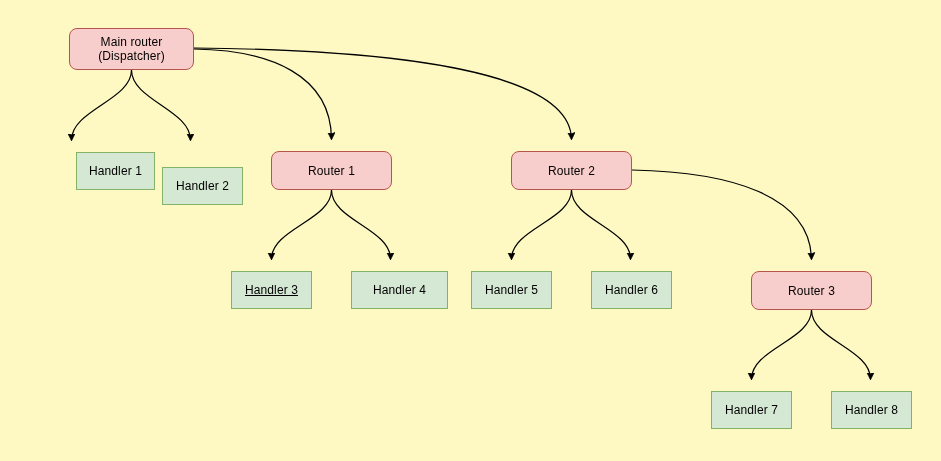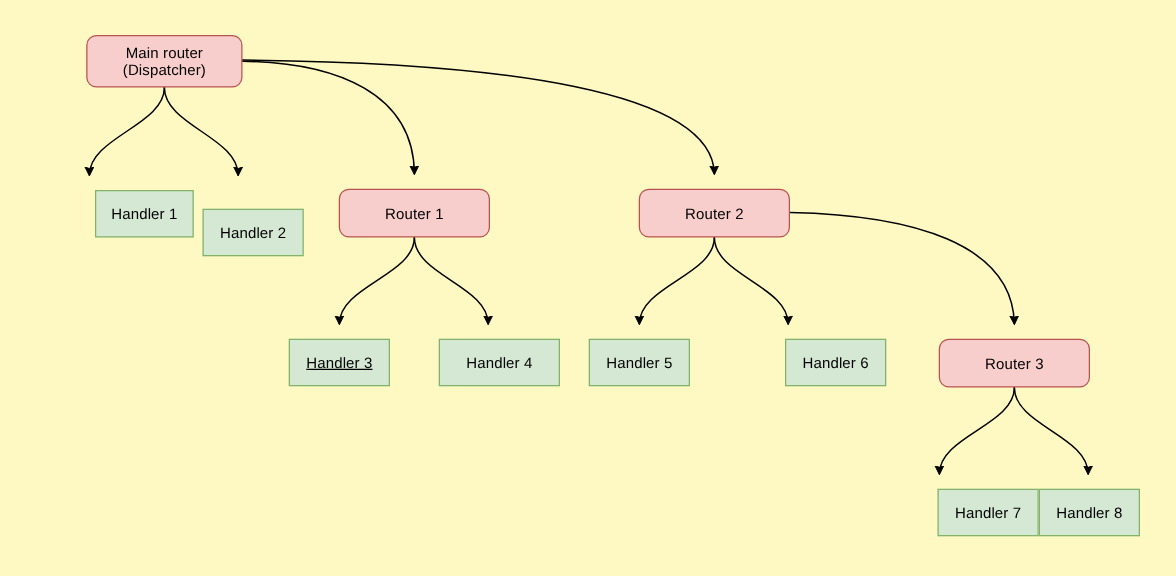--- a/index.html
+++ b/index.html
@@ -84,19 +84,19 @@
   <div id="nodes-group">
       <div class="node node-router" style="left: 69px; top: 28px; width: 125px; height: 42px;"><span class="node-label">Main router
 (Dispatcher)</span></div>
       <div class="node node-handler" style="left: 31px; top: 152px; width: 79px; height: 38px; margin-left: 45px;"><span class="node-label">Handler 1</span></div>
       <div class="node node-handler" style="left: 162px; top: 152px; width: 81px; height: 38px; margin-top: 15px;"><span class="node-label">Handler 2</span></div>
       <div class="node node-router" style="left: 271px; top: 151px; width: 121px; height: 39px;"><span class="node-label">Router 1</span></div>
       <div class="node node-router" style="left: 511px; top: 151px; width: 121px; height: 39px;"><span class="node-label">Router 2</span></div>
       <div class="node node-handler" style="left: 231px; top: 271px; width: 81px; height: 38px; text-decoration: underline;"><span class="node-label">Handler 3</span></div>
       <div class="node node-handler" style="left: 351px; top: 271px; width: 97px; height: 38px;"><span class="node-label">Handler 4</span></div>
       <div class="node node-handler" style="left: 471px; top: 271px; width: 81px; height: 38px;"><span class="node-label">Handler 5</span></div>
-      <div class="node node-handler" style="left: 591px; top: 271px; width: 81px; height: 38px; margin-left: 37px;"><span class="node-label">Handler 6</span></div>
+      <div class="node node-handler" style="left: 591px; top: 271px; width: 81px; height: 38px;"><span class="node-label">Handler 6</span></div>
       <div class="node node-router" style="left: 751px; top: 271px; width: 121px; height: 39px;"><span class="node-label">Router 3</span></div>
-      <div class="node node-handler" style="left: 750px; top: 391px; width: 81px; height: 38px; justify-content: flex-end;"><span class="node-label">Handler 7</span></div>
+      <div class="node node-handler" style="left: 711px; top: 391px; width: 81px; height: 38px; justify-content: flex-end;"><span class="node-label">Handler 7</span></div>
       <div class="node node-handler" style="left: 831px; top: 391px; width: 81px; height: 38px;"><span class="node-label">Handler 8</span></div>
     </div>
 
 </div>
 
 </body></html>

